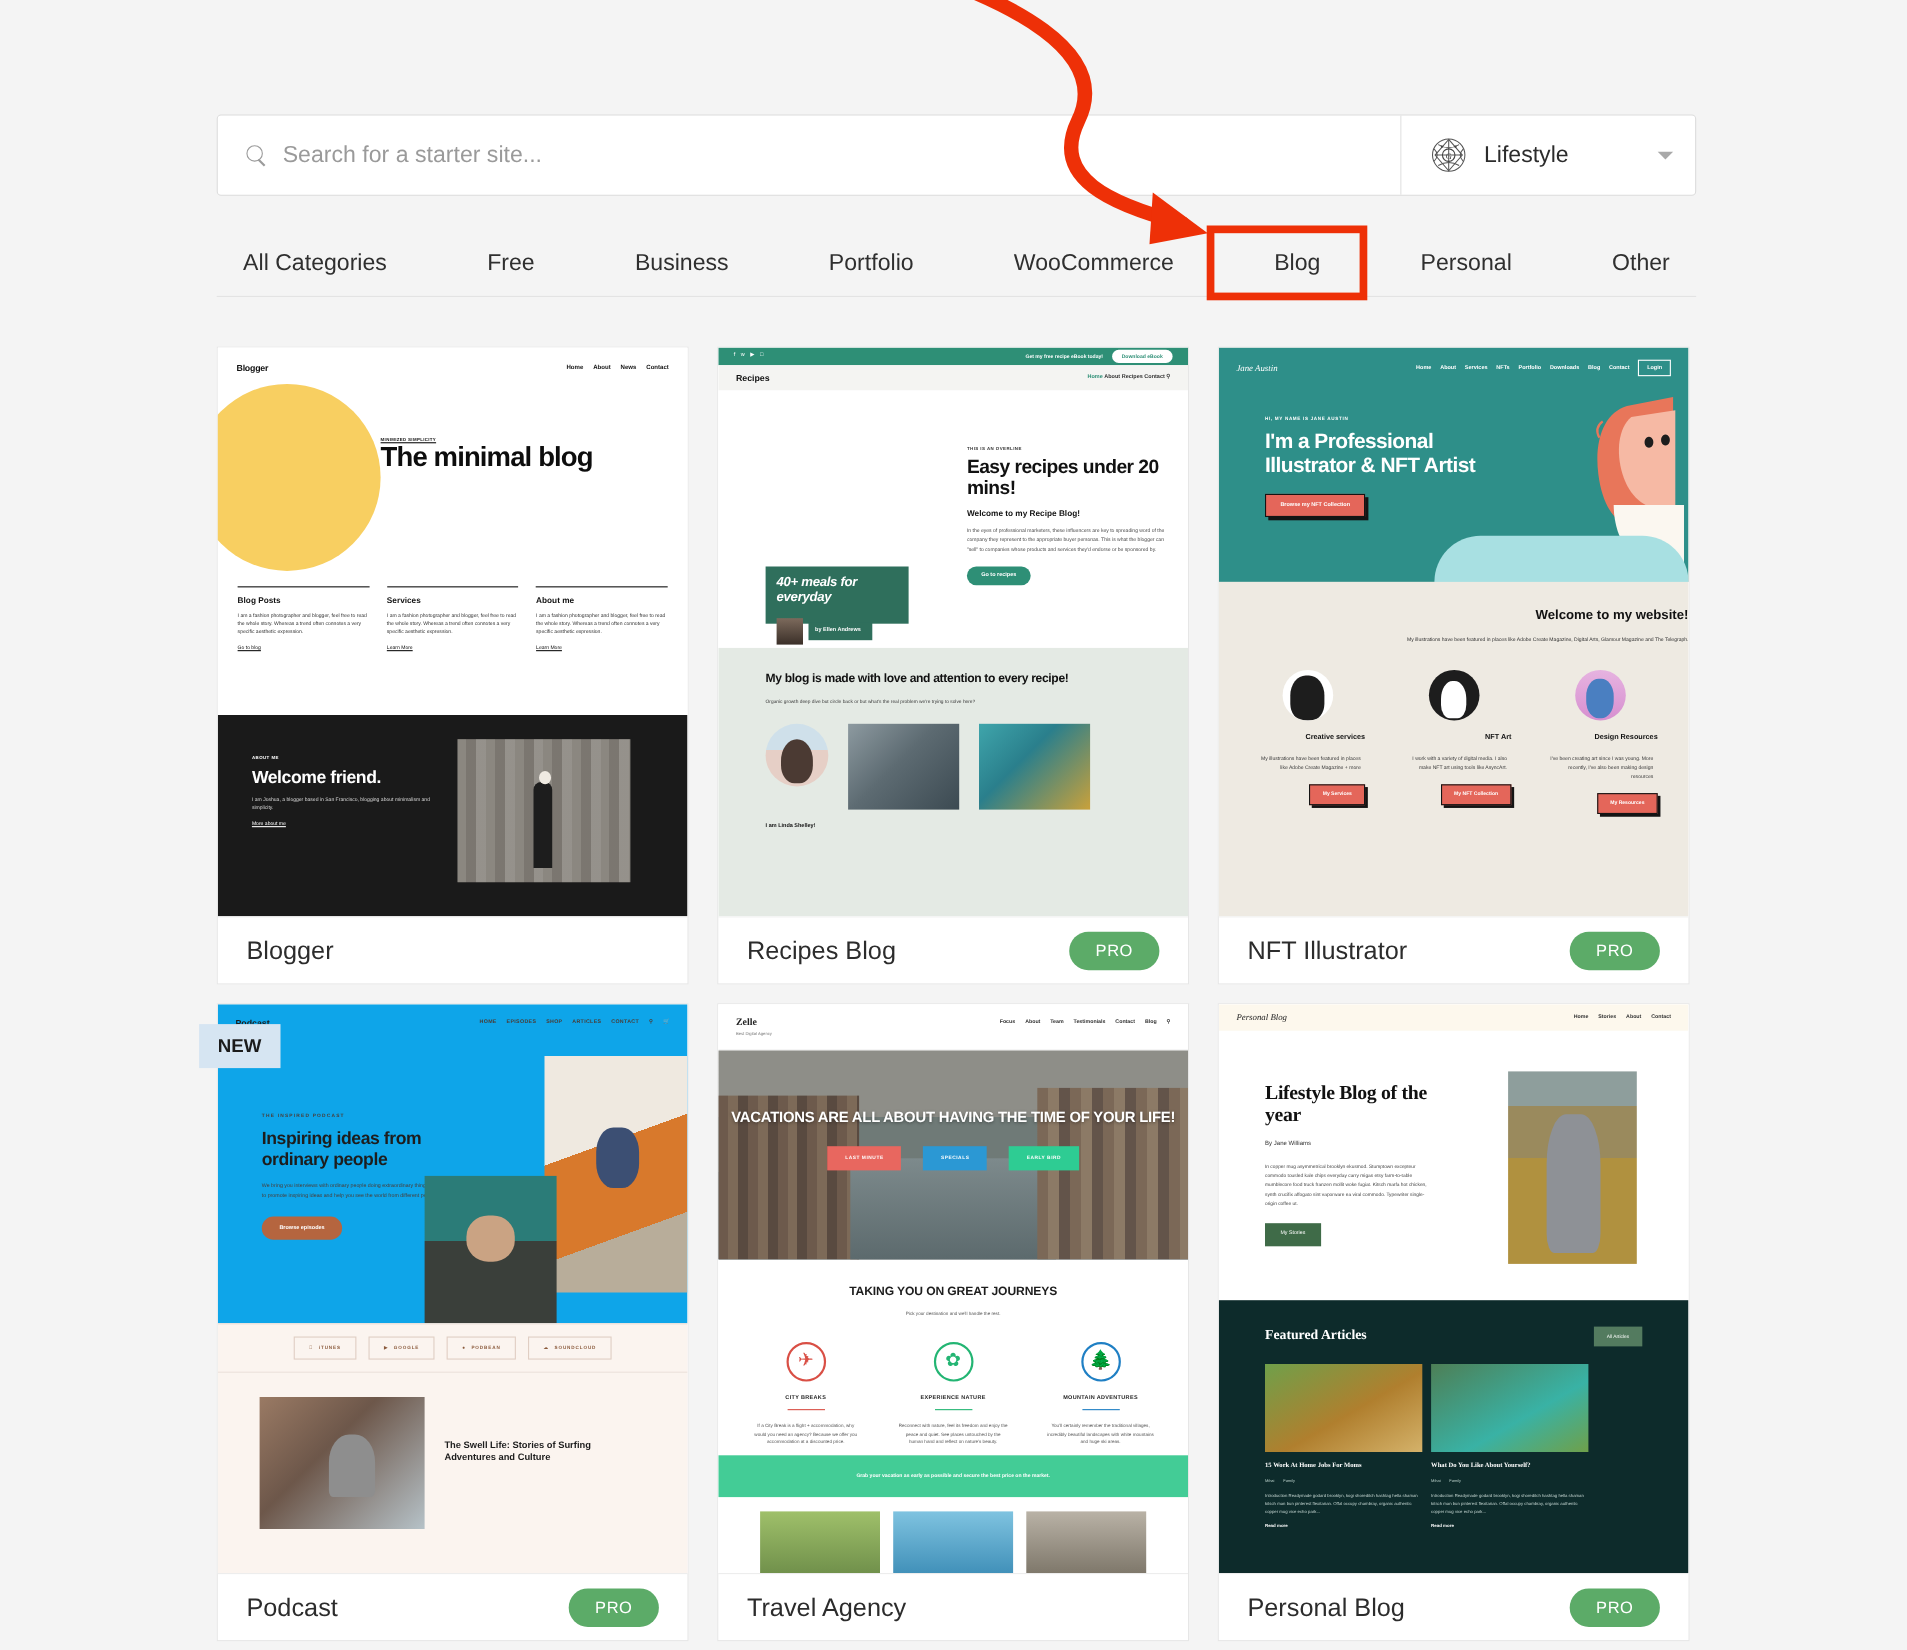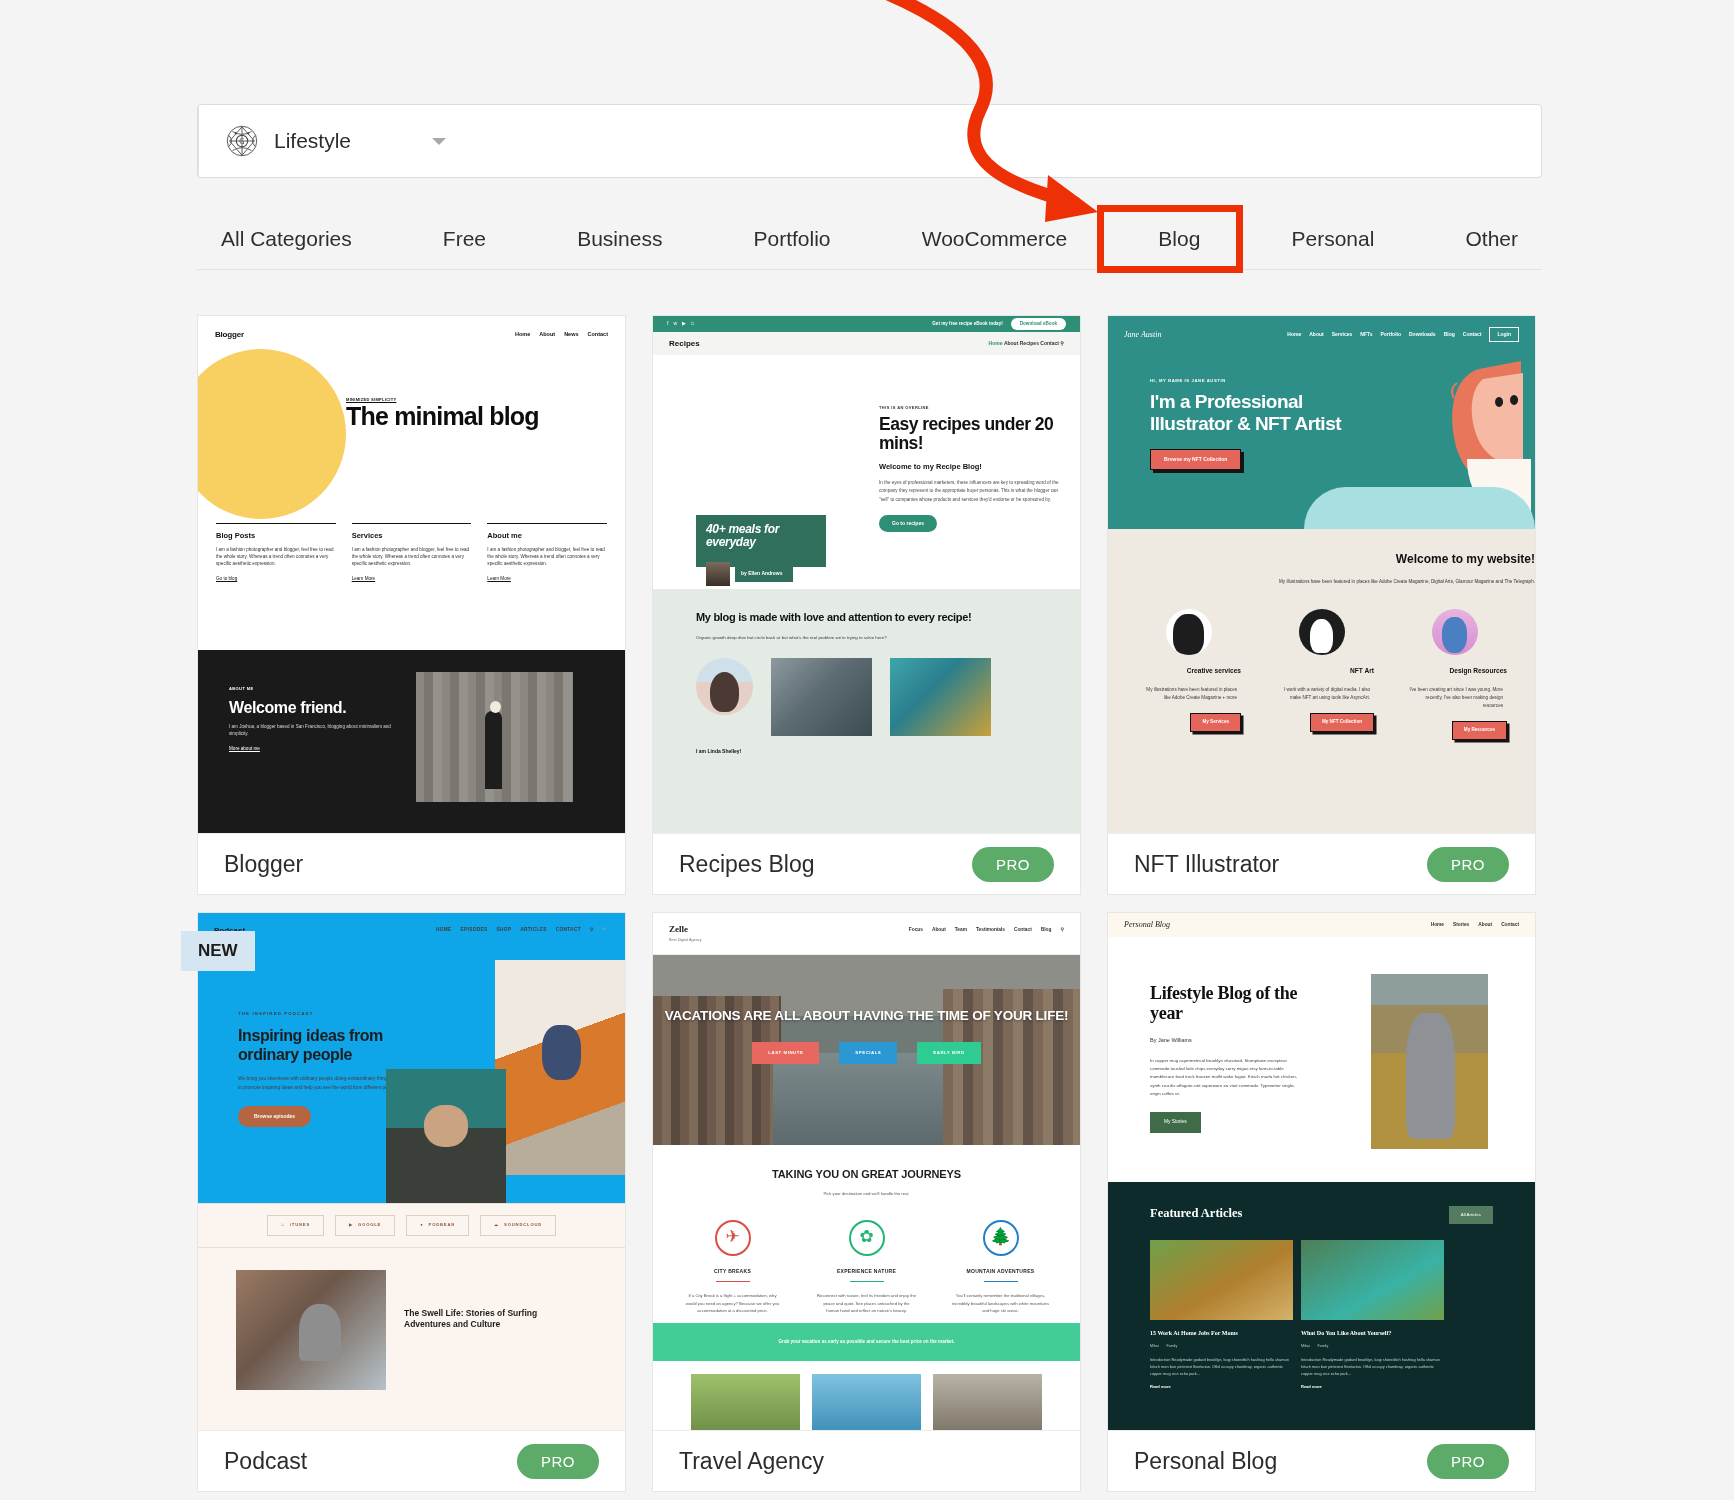--- a/index.html
+++ b/index.html
@@ -93,21 +93,21 @@
   .blg .brand { font-size: 8px; font-weight: 700; color: #111; letter-spacing: -.2px; }
   .blg .links span { font-size: 5.5px; color: #111; font-weight: 600; }
   .blg .hero { position: relative; height: 182px; }
   .blg .circle {
     position: absolute; left: -22px; top: 8px; width: 170px; height: 170px;
     background: #f8cf61; border-radius: 50%;
   }
   .blg .herotxt { position: absolute; left: 148px; top: 56px; }
   .blg .kicker { font-size: 4px; font-weight: 800; color: #111; letter-spacing: .3px; text-decoration: underline; }
   .blg h1 { font-size: 25px; font-weight: 800; color: #0d0d0d; line-height: 1.03; letter-spacing: -.8px; margin-top: 2px; }
-  .blg .cols { display: flex; gap: 16px; padding: 0 18px; }
+  .blg .cols { display: flex; gap: 16px; padding: 0 18px; margin-top: 10px; }
   .blg .col { flex: 1; }
   .blg .col .rule { border-top: 1px solid #111; margin-bottom: 7px; }
   .blg .col h4 { font-size: 7.5px; font-weight: 800; color: #111; margin-bottom: 6px; }
   .blg .col p { font-size: 4.6px; color: #333; }
   .blg .col a { font-size: 4.6px; color: #111; text-decoration: underline; display: inline-block; margin-top: 9px; }
   .blg .dark { position: absolute; left: 0; right: 0; top: 334px; bottom: 0; background: #1a1a1a; display: flex; }
   .blg .dark .txt { width: 50%; padding: 36px 0 0 31px; color: #fff; }
   .blg .dark .k { font-size: 4px; font-weight: 800; letter-spacing: .4px; }
   .blg .dark h2 { font-size: 16px; font-weight: 800; margin: 4px 0 5px; letter-spacing: -.4px; }
   .blg .dark p { font-size: 4.6px; color: #d8d8d8; line-height: 1.5; }
@@ -293,20 +293,24 @@
   .pbl .art .meta { font-size: 3.6px; color: #b9cfc9; margin-top: 6px; display: flex; gap: 8px; }
   .pbl .art p { font-size: 3.9px; color: #c3d4d0; line-height: 1.8; margin-top: 7px; width: auto; }
   .pbl .art .rm { font-size: 4px; color: #fff; font-weight: 700; margin-top: 7px; display: inline-block; }
 </style>
 </head>
 <body>
 
 <div class="page">
 
   <div class="searchrow">
+    <div class="search-left">
+      <span class="mag"></span>
+      <input class="search-input" type="text" value="" placeholder="Search for a starter site..." style="">
+    </div>
     <div class="theme-sel">
       <svg class="gutenberg-mark" viewBox="0 0 40 40">
         <g fill="none" stroke="#555" stroke-width="1">
           <circle cx="20" cy="20" r="15.5"></circle>
           <path d="M20 5 L33 20 L20 35 L7 20 Z"></path>
           <path d="M20 5 L20 35 M7 20 L33 20"></path>
           <path d="M10 10 Q20 16 30 10 M10 30 Q20 24 30 30"></path>
           <path d="M6 14 Q12 20 6 26 M34 14 Q28 20 34 26"></path>
         </g>
         <circle cx="20" cy="20" r="6" fill="none" stroke="#444" stroke-width="1.1"></circle>

